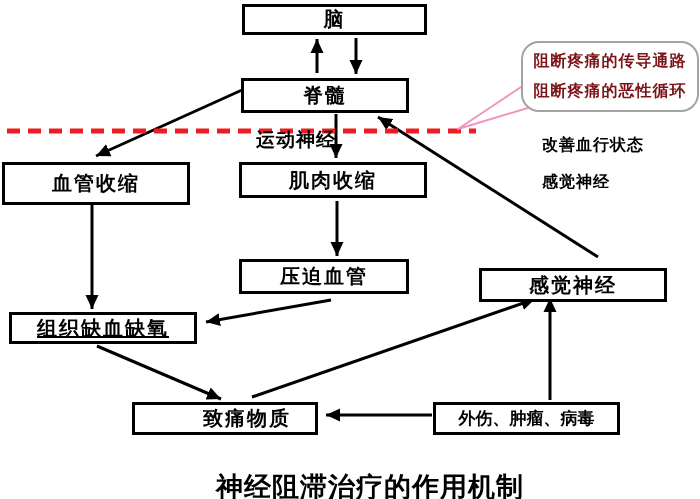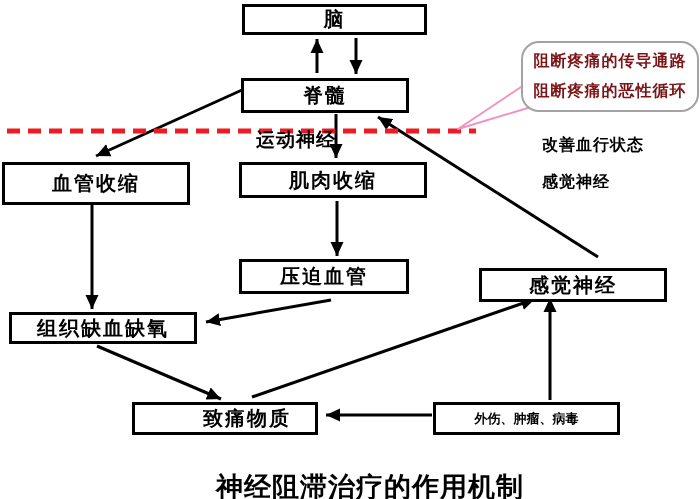--- a/index.html
+++ b/index.html
@@ -56,23 +56,23 @@
 
     <path d="M524,85 L458,129 L531,107 Z" fill="#ffffff" stroke="#f093c0" stroke-width="2" stroke-linejoin="round"></path>
   </svg>
 
   <div class="node" style="left:242px;top:4px;width:185px;height:31px;">脑</div>
   <div class="node" style="left:241px;top:78px;width:168px;height:35px;">脊髓</div>
   <div class="node" style="left:2px;top:162px;width:188px;height:43px;">血管收缩</div>
   <div class="node" style="left:239px;top:162px;width:188px;height:36px;">肌肉收缩</div>
   <div class="node" style="left:239px;top:259px;width:170px;height:35px;">压迫血管</div>
   <div class="node" style="left:479px;top:268px;width:188px;height:34px;">感觉神经</div>
-  <div class="node" style="left:9px;top:312px;width:188px;height:32px;">组织缺血缺氧</div>
+  <div class="node" style="left:9px;top:312px;width:188px;height:32px;text-decoration:underline;">组织缺血缺氧</div>
   <div class="node" style="left:132px;top:402px;width:186px;height:33px;padding-left:44px;">致痛物质</div>
-  <div class="node" style="left:433px;top:402px;width:187px;height:33px;font-size:13px;letter-spacing:0;">外伤、肿瘤、病毒</div>
+  <div class="node" style="left:433px;top:402px;width:187px;height:33px;font-size:17px;letter-spacing:0;">外伤、肿瘤、病毒</div>
 
   <div class="lbl" style="left:542px;top:135px;font-size:16px;">改善血行状态</div>
   <div class="lbl" style="left:256px;top:127px;font-size:19px;">运动神经</div>
   <div class="lbl" style="left:542px;top:172px;font-size:16px;">感觉神经</div>
 
   <div class="callout">
     <div>阻断疼痛的传导通路</div>
     <div>阻断疼痛的恶性循环</div>
   </div>
 

